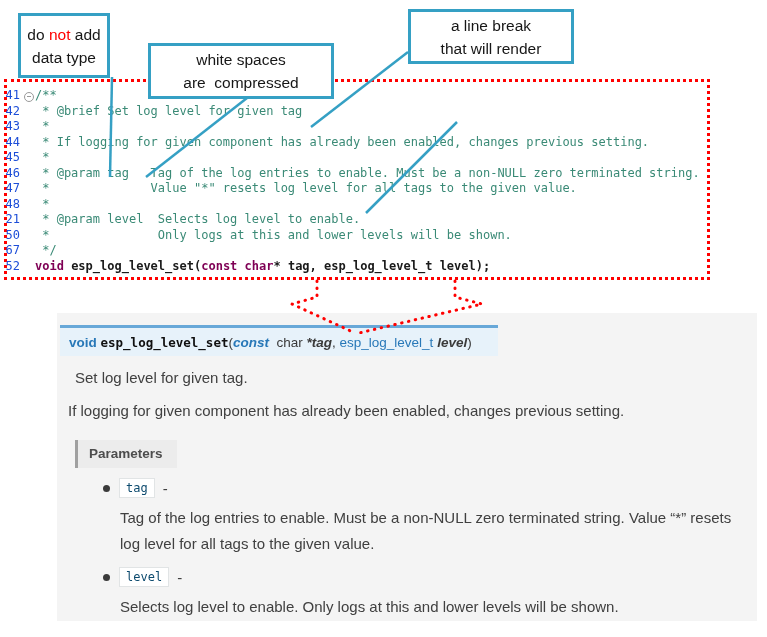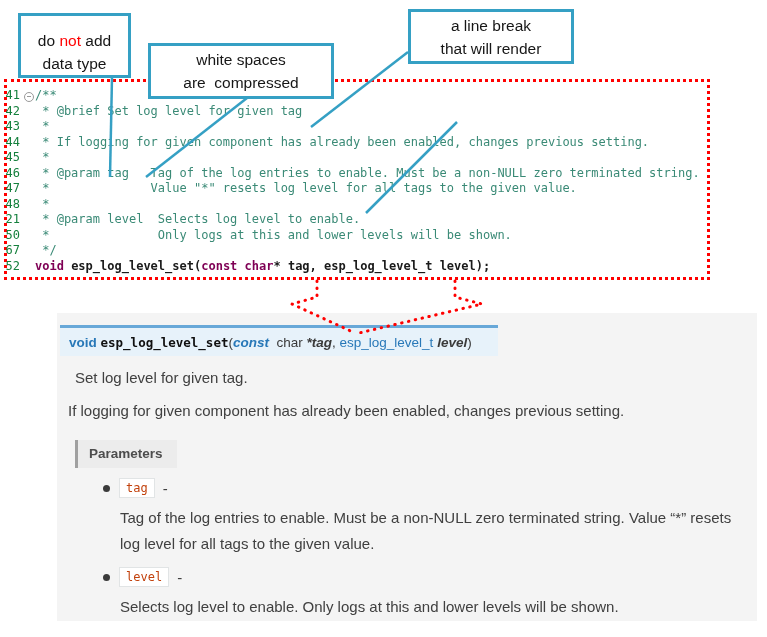--- a/index.html
+++ b/index.html
@@ -5,37 +5,37 @@
   html,body{margin:0;padding:0;background:#fff;}
   #stage{position:relative;width:767px;height:637px;background:#ffffff;overflow:hidden;
          font-family:"Liberation Sans",sans-serif;}
 
   
   .callout{position:absolute;background:#fff;border:3px solid #35a0c4;z-index:5;
            display:flex;align-items:center;justify-content:center;box-sizing:border-box;
            font-size:15.5px;line-height:23px;color:#161616;}
   .callout .ctext{white-space:pre-wrap;text-align:center;width:100%;}
   .callout .red{color:#ff0000;}
-  #callout-1{left:18px;top:13px;width:113px;height:65px;align-items:flex-end;}
+  #callout-1{left:18px;top:13px;width:92px;height:65px;}
   #callout-2{left:148px;top:43px;width:186px;height:56px;}
   #callout-3{left:408px;top:9px;width:166px;height:55px;}
   #callout-4{left:407px;top:67px;width:164px;height:56px;}
 
   
   #red-rect{position:absolute;left:4px;top:79px;width:706px;height:201px;
             border:3px dotted #ff0000;box-sizing:border-box;z-index:2;}
 
   
   #overlay{position:absolute;left:0;top:0;z-index:4;pointer-events:none;}
 
   
   #editor{position:absolute;left:2px;top:88px;z-index:3;
           font-family:"DejaVu Sans Mono",monospace;font-size:12px;line-height:15.5px;}
   .cl{display:flex;white-space:pre;}
-  .ln{width:18px;text-align:right;color:#15803d;flex:none;}
+  .ln{width:18px;text-align:right;color:#1d4ed8;flex:none;}
   .fold{width:15px;flex:none;position:relative;}
   .foldcircle{position:absolute;left:4px;top:3.5px;width:8px;height:8px;
               border:1px solid #9a9a9a;border-radius:50%;}
   .foldcircle::after{content:"";position:absolute;left:1.5px;top:3px;width:4px;height:1px;background:#9a9a9a;}
   .seg-c{color:#3a8a76;}
   .seg-k{color:#7f0055;font-weight:bold;}
   .seg-b{color:#1a1a1a;font-weight:bold;}
 
   
   #doc-panel{position:absolute;left:57px;top:313px;width:700px;height:308px;
@@ -52,21 +52,21 @@
   #doc-brief{position:absolute;left:18px;top:56px;font-size:15px;}
   #doc-para{position:absolute;left:11px;top:89px;font-size:15px;}
   #params-label{position:absolute;left:18px;top:127px;background:#ececec;
                 border-left:3px solid #a0a0a0;padding:6px 14px 7px 11px;
                 font-weight:bold;font-size:13.5px;color:#4d4d4d;text-align:center;}
   .param-item{position:absolute;left:46px;width:640px;}
   #param-1{top:165px;}
   #param-2{top:254px;}
   .param-head{display:flex;align-items:center;}
   .bullet-dot{width:7px;height:7px;border-radius:50%;background:#3a3a3a;flex:none;margin-right:9px;}
-  .param-badge{font-family:"DejaVu Sans Mono",monospace;font-size:12px;color:#c2410c;
+  .param-badge{font-family:"DejaVu Sans Mono",monospace;font-size:12px;color:#0c4a6e;
                background:#ffffff;border:1px solid #e1e4e5;padding:2px 6px;}
   .param-dash{margin-left:8px;font-size:15px;color:#404040;}
   .param-desc{margin:7px 0 0 17px;width:625px;font-size:15px;line-height:26px;color:#404040;}
 </style>
 </head>
 <body>
 
 <div id="stage">
 
   <div id="red-rect"></div>

